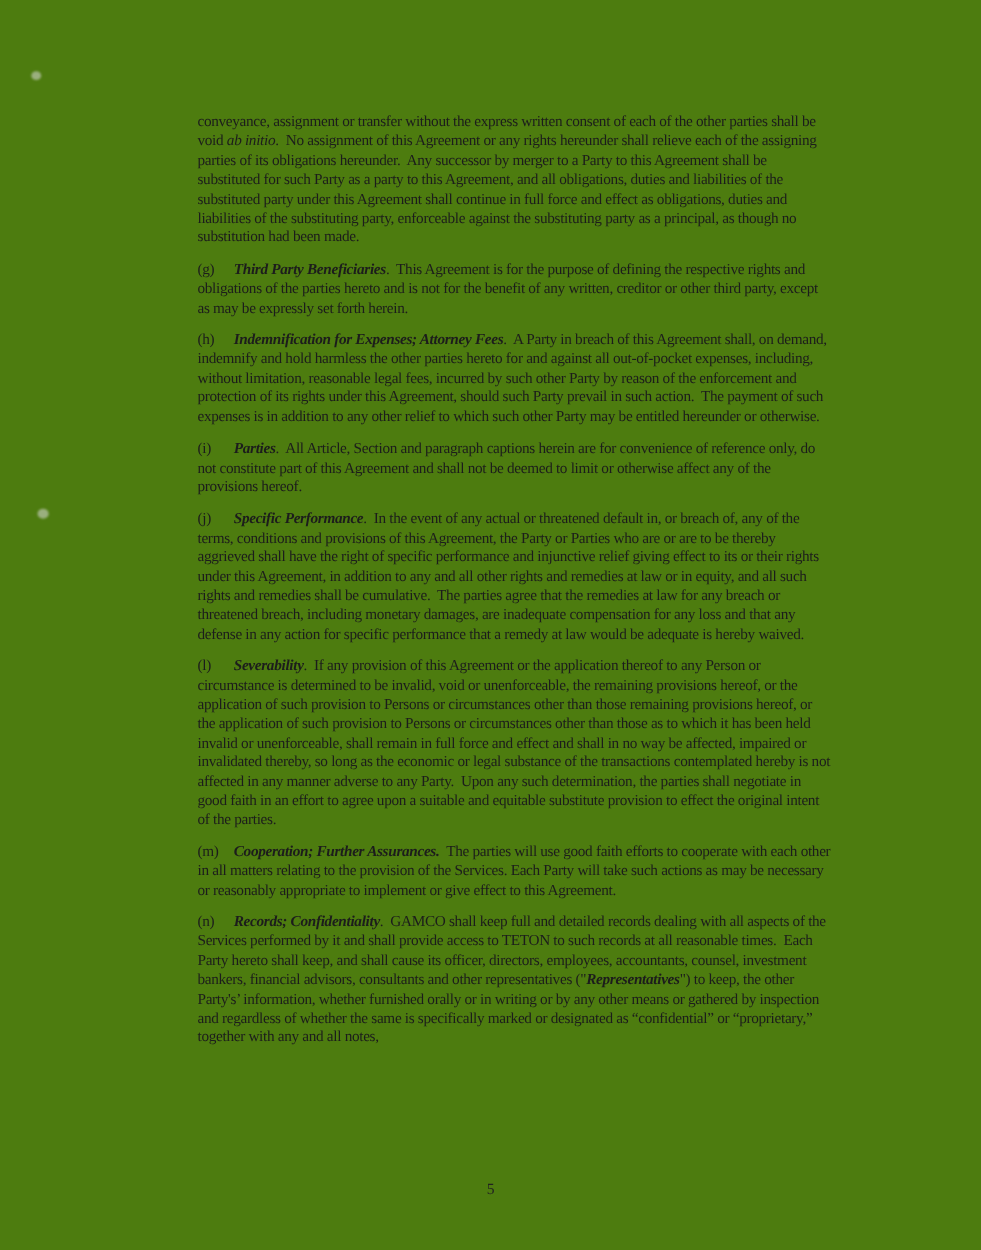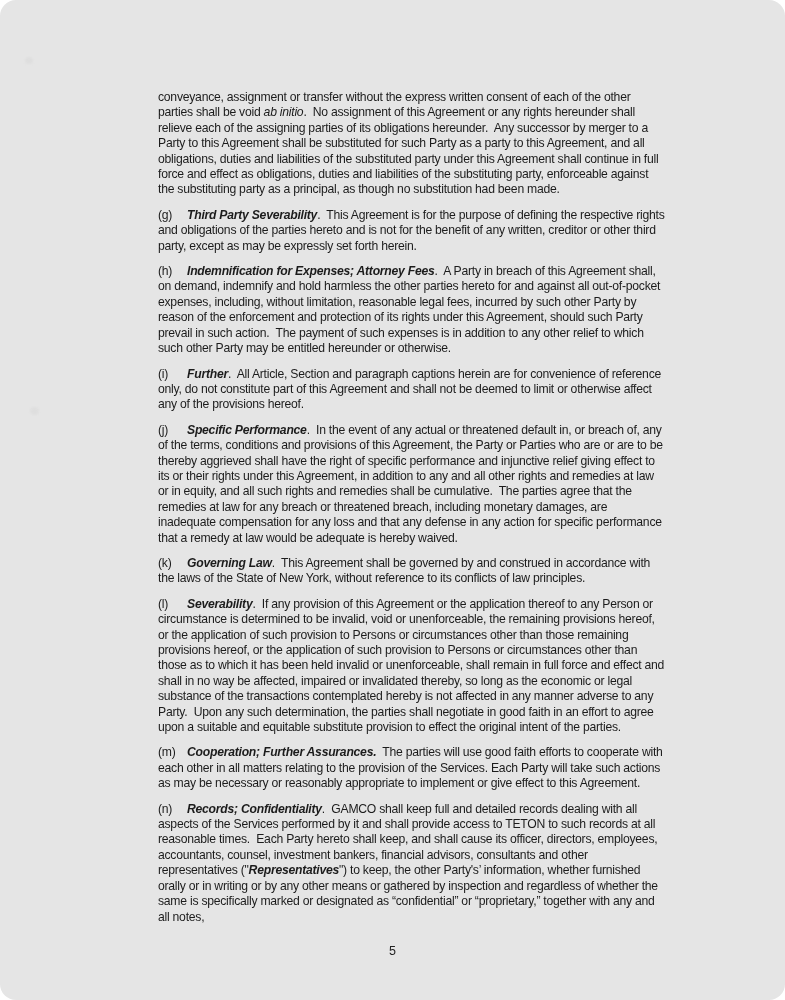--- a/index.html
+++ b/index.html
@@ -4,25 +4,24 @@
 <style>
   html, body {
     margin: 0;
     padding: 0;
     background: #ffffff;
   }
   .page {
     position: relative;
     width: 785px;
     height: 1000px;
-    background: #e5e5e5;
+    background: #4d7c0f;
     overflow: hidden;
-    font-family: Liberation Sans, sans-serif;
+    font-family: Liberation Serif, serif;
     color: #1c1c1c;
-    border-radius: 16px;
   }
   .doc-body {
     position: absolute;
     left: 158px;
     top: 90px;
     width: 507px;
   }
   .para {
     font-size: 12.2px;
     line-height: 15.4px;
@@ -62,23 +61,22 @@
   .artifact.a2 { left: 30px; top: 407px; width: 9px;  height: 8px; }
 </style>
 </head>
 <body>
 
 <div class="page">
   <div class="artifact a1"></div>
   <div class="artifact a2"></div>
   <div class="doc-body">
       <div class="para"><span class="seg-n">conveyance, assignment or transfer without the express written consent of each of the other parties shall be void </span><span class="seg-i">ab initio</span><span class="seg-n">.  No assignment of this Agreement or any rights hereunder shall relieve each of the assigning parties of its obligations hereunder.  Any successor by merger to a Party to this Agreement shall be substituted for such Party as a party to this Agreement, and all obligations, duties and liabilities of the substituted party under this Agreement shall continue in full force and effect as obligations, duties and liabilities of the substituting party, enforceable against the substituting party as a principal, as though no substitution had been made.</span></div>
-      <div class="para"><span class="seg-label">(g)</span><span class="seg-bi">Third Party Severability</span><span class="seg-n">.  This Agreement is for the purpose of defining the respective rights and obligations of the parties hereto and is not for the benefit of any written, creditor or other third party, except as may be expressly set forth herein.</span></div>
+      <div class="para"><span class="seg-label">(g)</span><span class="seg-bi">Third Party Beneficiaries</span><span class="seg-n">.  This Agreement is for the purpose of defining the respective rights and obligations of the parties hereto and is not for the benefit of any written, creditor or other third party, except as may be expressly set forth herein.</span></div>
       <div class="para"><span class="seg-label">(h)</span><span class="seg-bi">Indemnification for Expenses; Attorney Fees</span><span class="seg-n">.  A Party in breach of this Agreement shall, on demand, indemnify and hold harmless the other parties hereto for and against all out-of-pocket expenses, including, without limitation, reasonable legal fees, incurred by such other Party by reason of the enforcement and protection of its rights under this Agreement, should such Party prevail in such action.  The payment of such expenses is in addition to any other relief to which such other Party may be entitled hereunder or otherwise.</span></div>
-      <div class="para"><span class="seg-label">(i)</span><span class="seg-bi">Further</span><span class="seg-n">.  All Article, Section and paragraph captions herein are for convenience of reference only, do not constitute part of this Agreement and shall not be deemed to limit or otherwise affect any of the provisions hereof.</span></div>
+      <div class="para"><span class="seg-label">(i)</span><span class="seg-bi">Parties</span><span class="seg-n">.  All Article, Section and paragraph captions herein are for convenience of reference only, do not constitute part of this Agreement and shall not be deemed to limit or otherwise affect any of the provisions hereof.</span></div>
       <div class="para"><span class="seg-label">(j)</span><span class="seg-bi">Specific Performance</span><span class="seg-n">.  In the event of any actual or threatened default in, or breach of, any of the terms, conditions and provisions of this Agreement, the Party or Parties who are or are to be thereby aggrieved shall have the right of specific performance and injunctive relief giving effect to its or their rights under this Agreement, in addition to any and all other rights and remedies at law or in equity, and all such rights and remedies shall be cumulative.  The parties agree that the remedies at law for any breach or threatened breach, including monetary damages, are inadequate compensation for any loss and that any defense in any action for specific performance that a remedy at law would be adequate is hereby waived.</span></div>
-      <div class="para"><span class="seg-label">(k)</span><span class="seg-bi">Governing Law</span><span class="seg-n">.  This Agreement shall be governed by and construed in accordance with the laws of the State of New York, without reference to its conflicts of law principles.</span></div>
       <div class="para"><span class="seg-label">(l)</span><span class="seg-bi">Severability</span><span class="seg-n">.  If any provision of this Agreement or the application thereof to any Person or circumstance is determined to be invalid, void or unenforceable, the remaining provisions hereof, or the application of such provision to Persons or circumstances other than those remaining provisions hereof, or the application of such provision to Persons or circumstances other than those as to which it has been held invalid or unenforceable, shall remain in full force and effect and shall in no way be affected, impaired or invalidated thereby, so long as the economic or legal substance of the transactions contemplated hereby is not affected in any manner adverse to any Party.  Upon any such determination, the parties shall negotiate in good faith in an effort to agree upon a suitable and equitable substitute provision to effect the original intent of the parties.</span></div>
       <div class="para"><span class="seg-label">(m)</span><span class="seg-bi">Cooperation; Further Assurances.</span><span class="seg-n">  The parties will use good faith efforts to cooperate with each other in all matters relating to the provision of the Services. Each Party will take such actions as may be necessary or reasonably appropriate to implement or give effect to this Agreement.</span></div>
       <div class="para"><span class="seg-label">(n)</span><span class="seg-bi">Records; Confidentiality</span><span class="seg-n">.  GAMCO shall keep full and detailed records dealing with all aspects of the Services performed by it and shall provide access to TETON to such records at all reasonable times.  Each Party hereto shall keep, and shall cause its officer, directors, employees, accountants, counsel, investment bankers, financial advisors, consultants and other representatives ("</span><span class="seg-bi">Representatives</span><span class="seg-n">") to keep, the other Party's’ information, whether furnished orally or in writing or by any other means or gathered by inspection and regardless of whether the same is specifically marked or designated as “confidential” or “proprietary,” together with any and all notes,</span></div>
     </div>
   <div class="pagenum">5</div>
 </div>
 
 </body></html>

